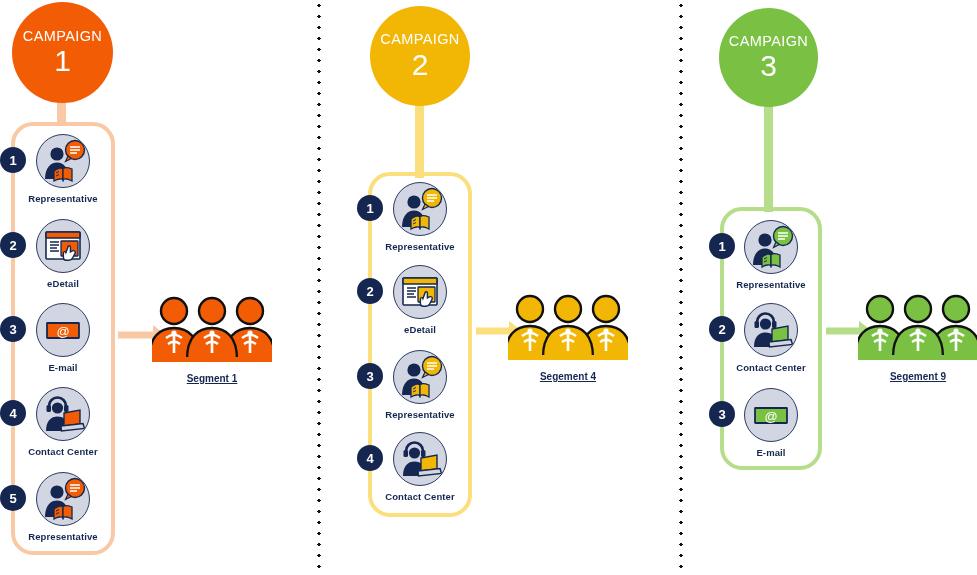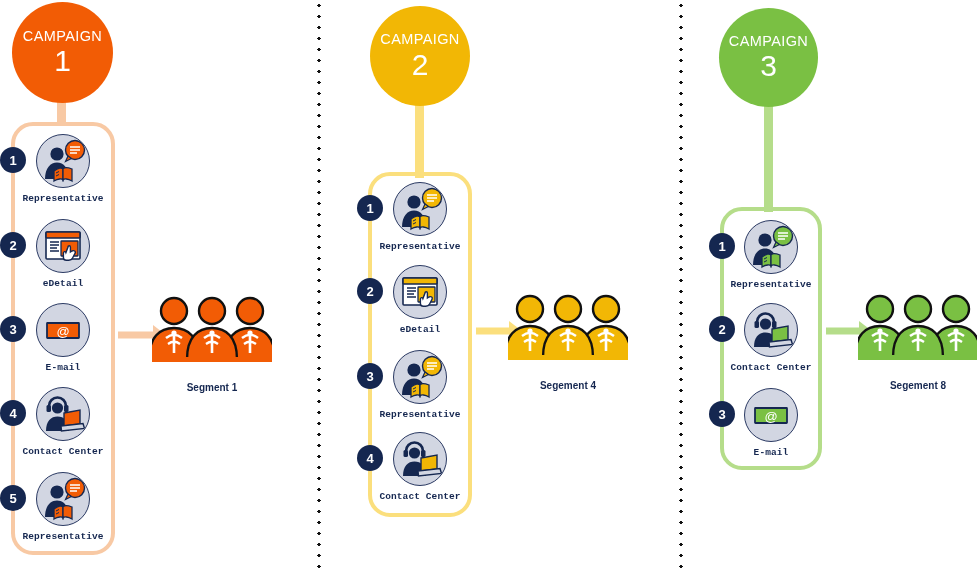--- a/index.html
+++ b/index.html
@@ -30,29 +30,29 @@
 
   
   .step{position:absolute;display:flex;flex-direction:column;align-items:center;}
   .step-badge{position:absolute;width:24px;height:24px;border-radius:50%;
     background:#152750;color:#ffffff;font-size:13px;font-weight:700;
     display:flex;align-items:center;justify-content:center;
     box-shadow:0 0 0 1px #152750;}
   .step-icon{width:52px;height:52px;border-radius:50%;background:#d2d6e2;
     border:1.6px solid #2b3a63;position:relative;overflow:hidden;}
   .step-label{margin-top:5px;font-size:9.5px;font-weight:700;color:#152750;
-    white-space:nowrap;text-align:center;letter-spacing:.1px;font-family:Liberation Mono, monospace;}
+    white-space:nowrap;text-align:center;letter-spacing:.1px;}
 
   
   .arrow{position:absolute;}
 
   
   .segment{position:absolute;display:flex;flex-direction:column;align-items:center;}
-  .segment-label{margin-top:15px;font-size:10px;font-weight:700;color:#152750;
-    white-space:nowrap;}
+  .segment-label{margin-top:6px;font-size:10px;font-weight:700;color:#152750;
+    white-space:nowrap;text-decoration:underline;}
 </style>
 </head>
 <body>
 
 <div class="stage" id="stage">
     <div class="divider" style="left: 317px;"></div>
     <div class="divider" style="left: 679px;"></div>
     <div class="stem" style="left: 57px; top: 96px; height: 30px; background: rgb(248, 201, 164);"></div>
     <div class="steps-box" style="left: 11px; top: 122px; width: 104px; height: 433px; border-color: rgb(248, 201, 164);"></div>
     <div class="campaign-circle" style="left: 12px; top: 2px; width: 101px; height: 101px; background: rgb(242, 92, 5);">
@@ -329,15 +329,15 @@
           <path d="M52 43 C57 39 63 39 68 43" fill="none" stroke="#ffffff" stroke-width="2.4"></path>
           <path d="M54 49 C58 46 62 46 66 49" fill="none" stroke="#ffffff" stroke-width="2.2"></path>
           <circle cx="60" cy="38" r="2.6" fill="#ffffff"></circle>
           <path d="M98 40 L98 58" fill="none" stroke="#ffffff" stroke-width="2.6"></path>
           <path d="M90 43 C95 39 101 39 106 43" fill="none" stroke="#ffffff" stroke-width="2.4"></path>
           <path d="M92 49 C96 46 100 46 104 49" fill="none" stroke="#ffffff" stroke-width="2.2"></path>
           <circle cx="98" cy="38" r="2.6" fill="#ffffff"></circle>
           <rect x="0" y="62" width="120" height="5" fill="#7ac043"></rect>
         </svg>
       </div>
-      <div class="segment-label">Segement 8</div>
+      <div class="segment-label">Segement 9</div>
     </div>
   </div>
 
 </body></html>

